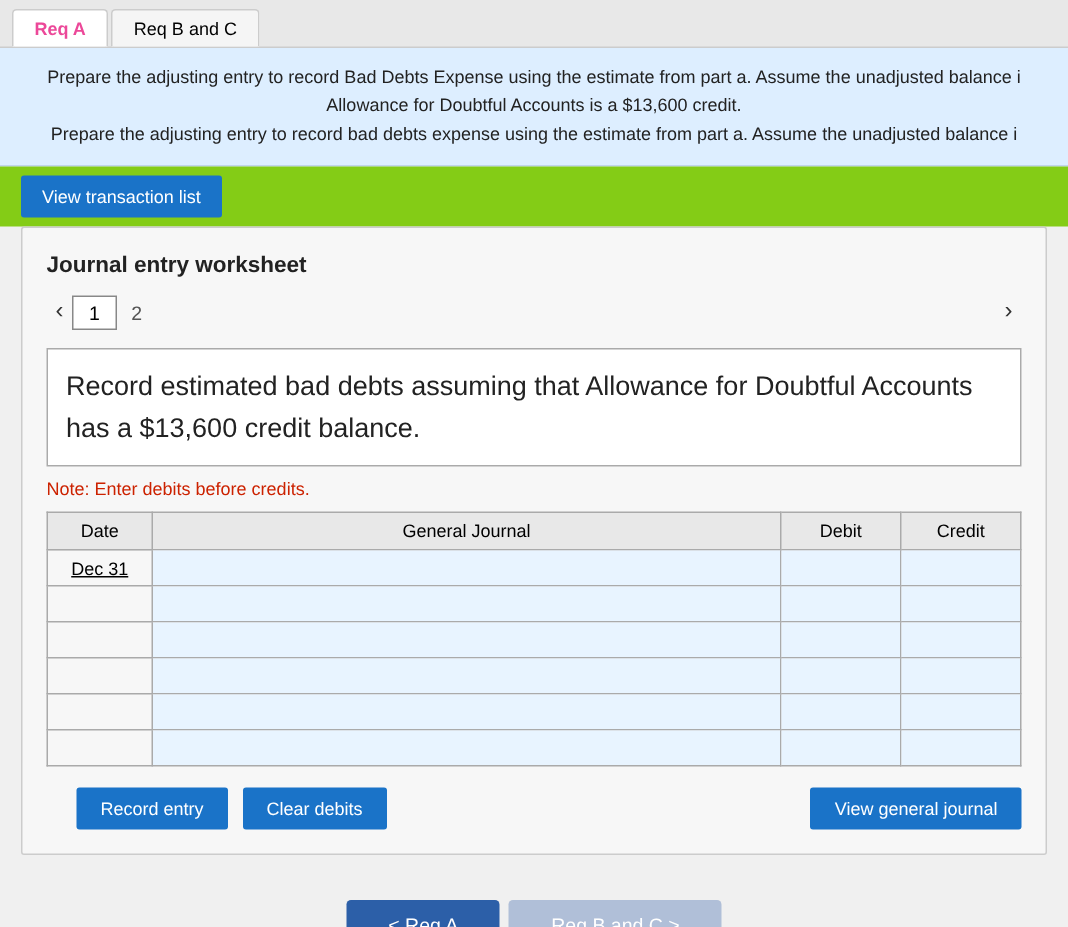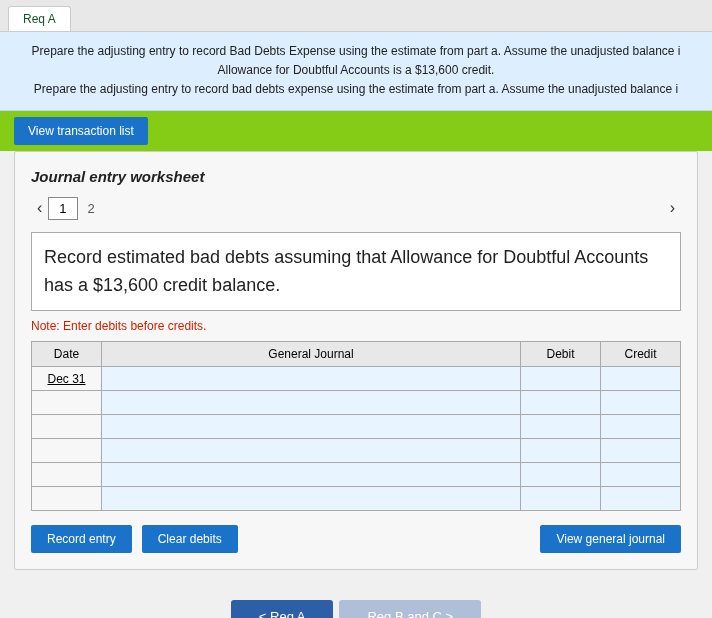--- a/index.html
+++ b/index.html
@@ -23,22 +23,22 @@
       border: 1px solid #ccc;
       border-bottom: none;
       background: #f5f5f5;
       cursor: pointer;
       font-size: 12px;
       margin-right: 2px;
       border-radius: 3px 3px 0 0;
     }
     .tab.active {
       background: #fff;
-      font-weight: normal;
-      color: #14532d;
+      font-weight: bold;
+      color: #ec4899;
       text-align: center;
     }
 
     
     .instructions {
       background: #ddeeff;
       padding: 10px 14px;
       font-size: 12px;
       line-height: 1.6;
       color: #222;
@@ -67,21 +67,20 @@
       border: 1px solid #ccc;
       margin: 0 14px 14px 14px;
       padding: 16px;
       border-radius: 2px;
     }
     .card-title {
       font-size: 15px;
       font-weight: bold;
       margin-bottom: 12px;
       color: #222;
-      font-style: italic;
     }
 
     
     .pagination {
       display: flex;
       align-items: center;
       margin-bottom: 12px;
     }
     .page-arrow {
       font-size: 16px;
@@ -181,20 +180,21 @@
       gap: 10px;
     }
     .btn-record {
       background: #1a73c8;
       color: #fff;
       border: none;
       padding: 7px 16px;
       font-size: 12px;
       cursor: pointer;
       border-radius: 2px;
+      margin-left: 20px;
     }
     .btn-clear {
       background: #1a73c8;
       color: #fff;
       border: none;
       padding: 7px 16px;
       font-size: 12px;
       cursor: pointer;
       border-radius: 2px;
     }
@@ -233,20 +233,21 @@
       font-size: 13px;
       cursor: pointer;
       border-radius: 3px;
     }
   </style>
 </head>
 <body>
 
 <div class="tabs">
   <div class="tab active">Req A</div>
+  <div class="tab">Req B and C</div>
 </div>
 
 <div class="instructions">
   <span>Prepare the adjusting entry to record Bad Debts Expense using the estimate from part a. Assume the unadjusted balance i</span><br>
   <span>Allowance for Doubtful Accounts is a $13,600 credit.</span><br>
   <span>Prepare the adjusting entry to record bad debts expense using the estimate from part a. Assume the unadjusted balance i</span><br>
 </div>
 
 <div class="view-btn-bar">
   <button class="view-btn">View transaction list</button>

